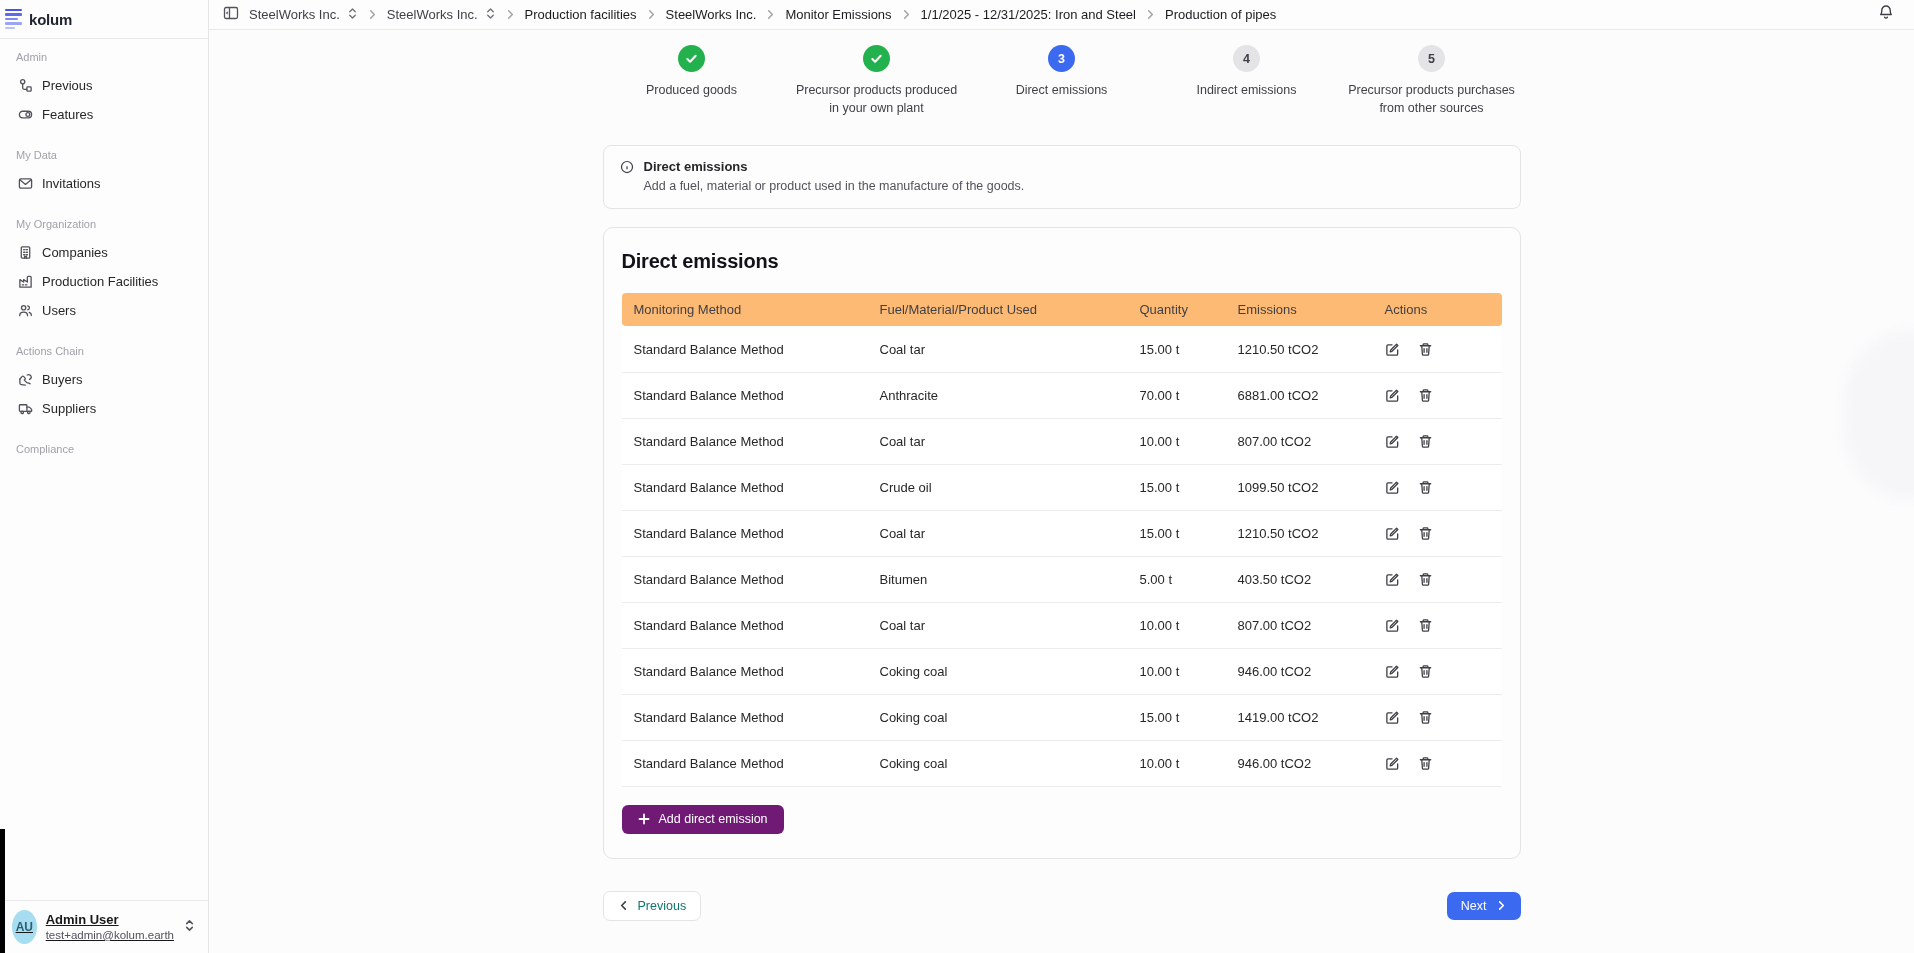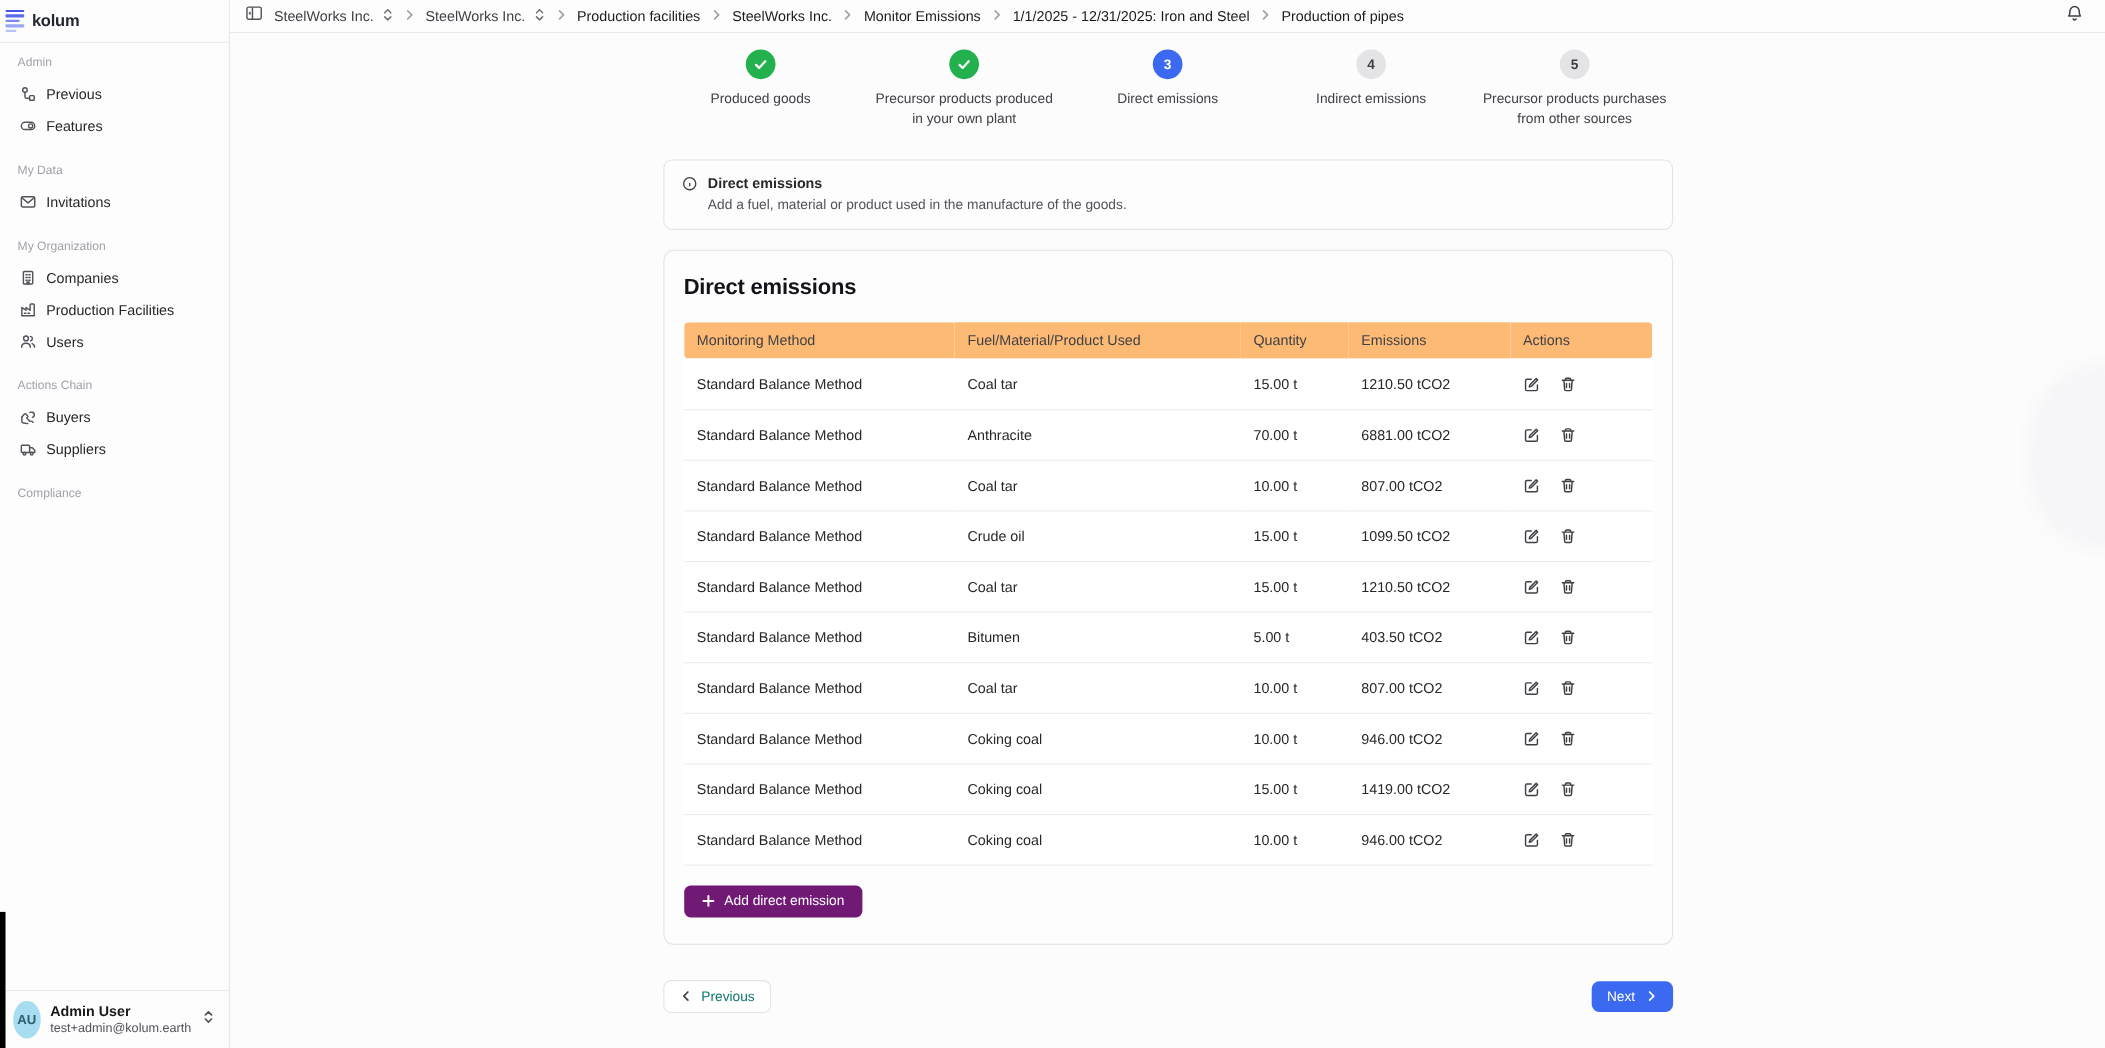--- a/index.html
+++ b/index.html
@@ -13,21 +13,21 @@
   .sidebar { width:209px; min-width:209px; background:#fdfdfd; border-right:1px solid #e6e6e9; display:flex; flex-direction:column; height:953px; }
   .side-header { height:39px; display:flex; align-items:center; padding-left:5px; border-bottom:1px solid #e9e9eb; gap:7px; }
   .logo-mark { display:flex; flex-direction:column; gap:2px; width:17px; }
   .logo-mark span { height:2.6px; border-radius:1px; display:block; }
   .logo-word { font-size:15px; font-weight:700; color:#1f2430; letter-spacing:-0.2px; }
   .side-nav { padding:12px 12px 0 12px; flex:1 1 auto; }
   .nav-section { margin-bottom:20px; }
   .nav-section-label { font-size:11px; color:#a1a1aa; margin:0 0 8px 4px; font-weight:400; }
   .nav-item { display:flex; align-items:center; gap:9px; height:29px; padding:0 6px; border-radius:6px; font-size:13px; color:#27272a; cursor:pointer; }
   .nav-item svg { width:15px; height:15px; stroke:#52525b; fill:none; stroke-width:1.4; stroke-linecap:round; stroke-linejoin:round; flex:0 0 auto; }
-  .side-footer { border-top:1px solid #e9e9eb; padding:9px 12px; display:flex; align-items:center; gap:9px; }
+  .side-footer { border-top:1px solid #e9e9eb; padding:9px 12px; display:flex; align-items:center; gap:9px;text-decoration:underline; }
   .avatar { width:34px; height:34px; border-radius:50%; background:#a6ddf1; color:#2f5d70; font-size:12px; font-weight:700; display:flex; align-items:center; justify-content:center; }
   .user-meta { line-height:1.25; flex:1 1 auto; }
   .user-name { font-size:13px; font-weight:700; color:#18181b; }
   .user-email { font-size:11.5px; color:#52525b; }
   .chevron-updown svg { width:13px; height:13px; stroke:#52525b; fill:none; stroke-width:1.6; stroke-linecap:round; stroke-linejoin:round; }
 
   
   .main { flex:1 1 auto; display:flex; flex-direction:column; position:relative; }
   .topbar { height:30px; background:#fdfdfd; border-bottom:1px solid #e9e9eb; display:flex; align-items:center; padding:0 20px 0 14px; gap:10px; }
   .panel-icon svg { width:16px; height:16px; stroke:#52525b; fill:none; stroke-width:1.3; }

